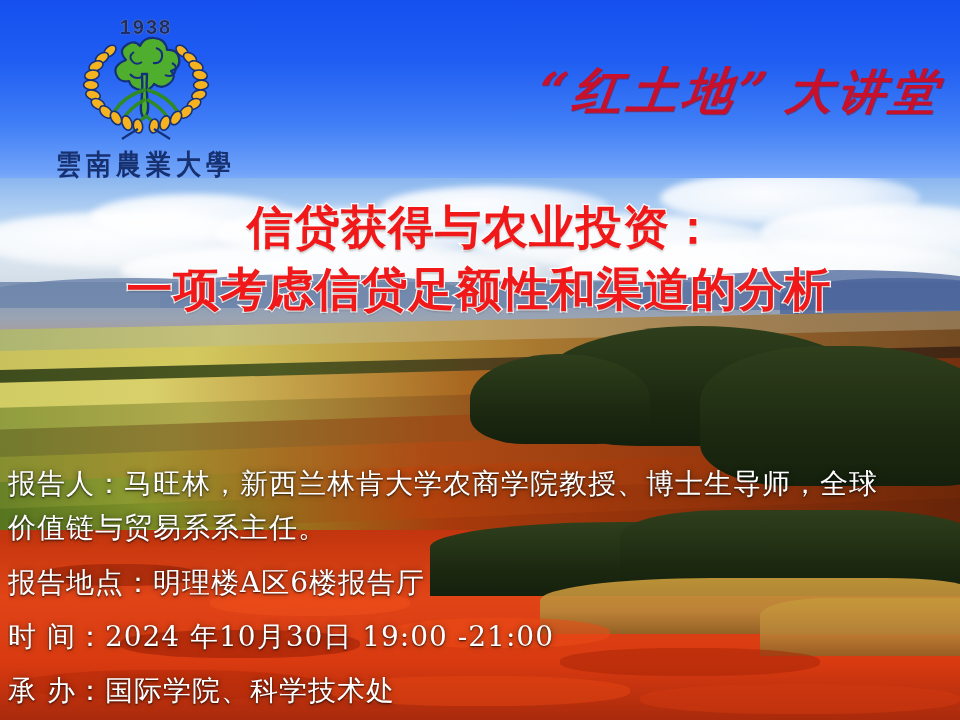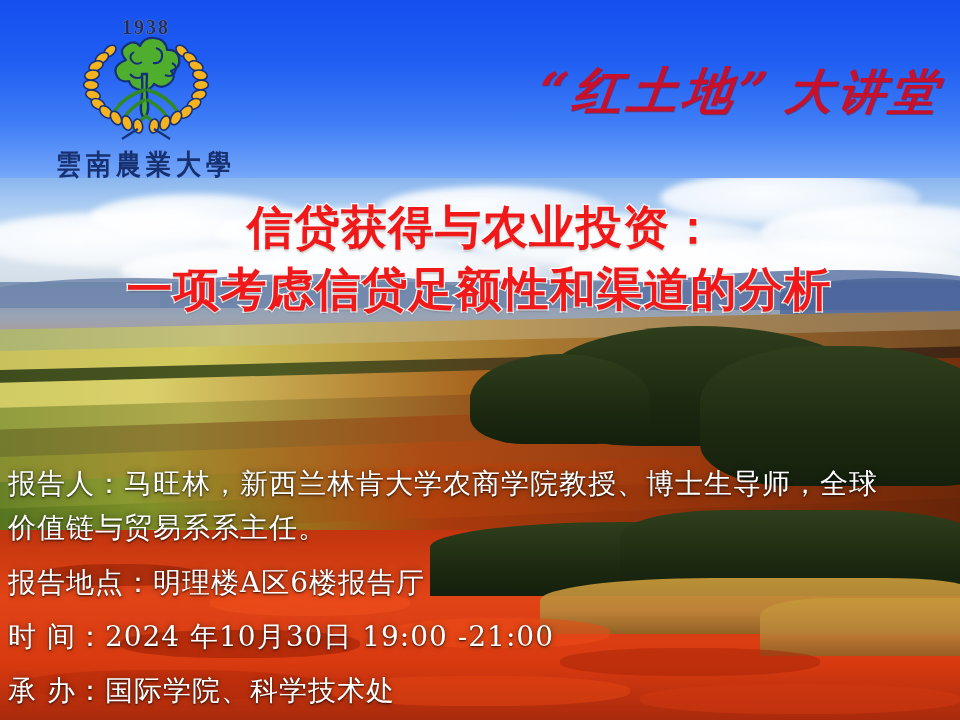--- a/index.html
+++ b/index.html
@@ -105,21 +105,21 @@
     left: 46px;
     top: 8px;
     width: 200px;
     height: 180px;
   }
   .logo-year {
     position: absolute;
     left: 0; top: 8px;
     width: 200px;
     text-align: center;
-    font-family: Liberation Serif, serif;
+    font-family: Liberation Sans, sans-serif;
     font-size: 20px;
     font-weight: 700;
     letter-spacing: 2px;
     color: #1a2d6e;
     text-shadow: 0 0 1px #f5c43a;
   }
   .logo-mark {
     position: absolute;
     left: 18px; top: 22px;
     width: 164px; height: 112px;

